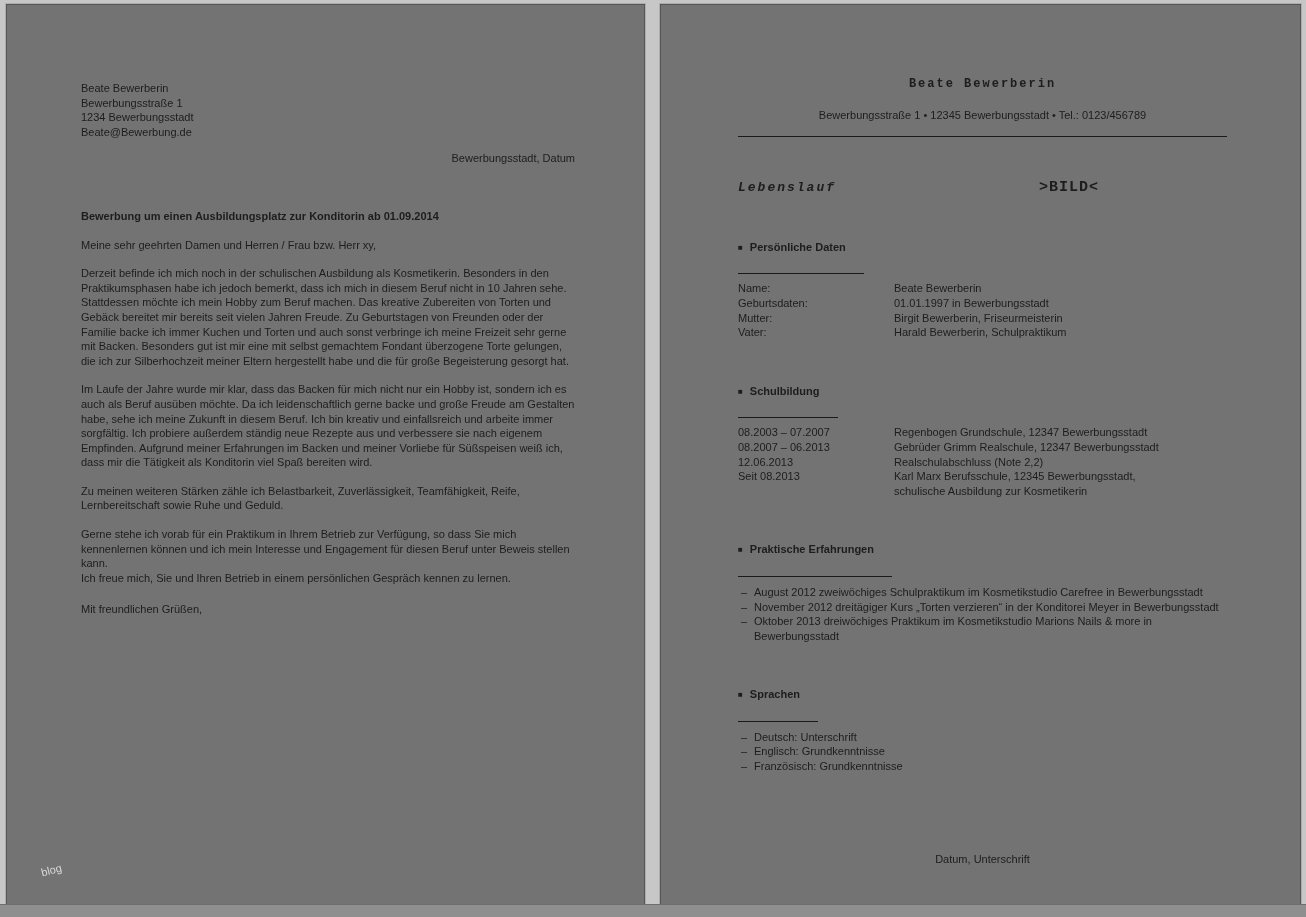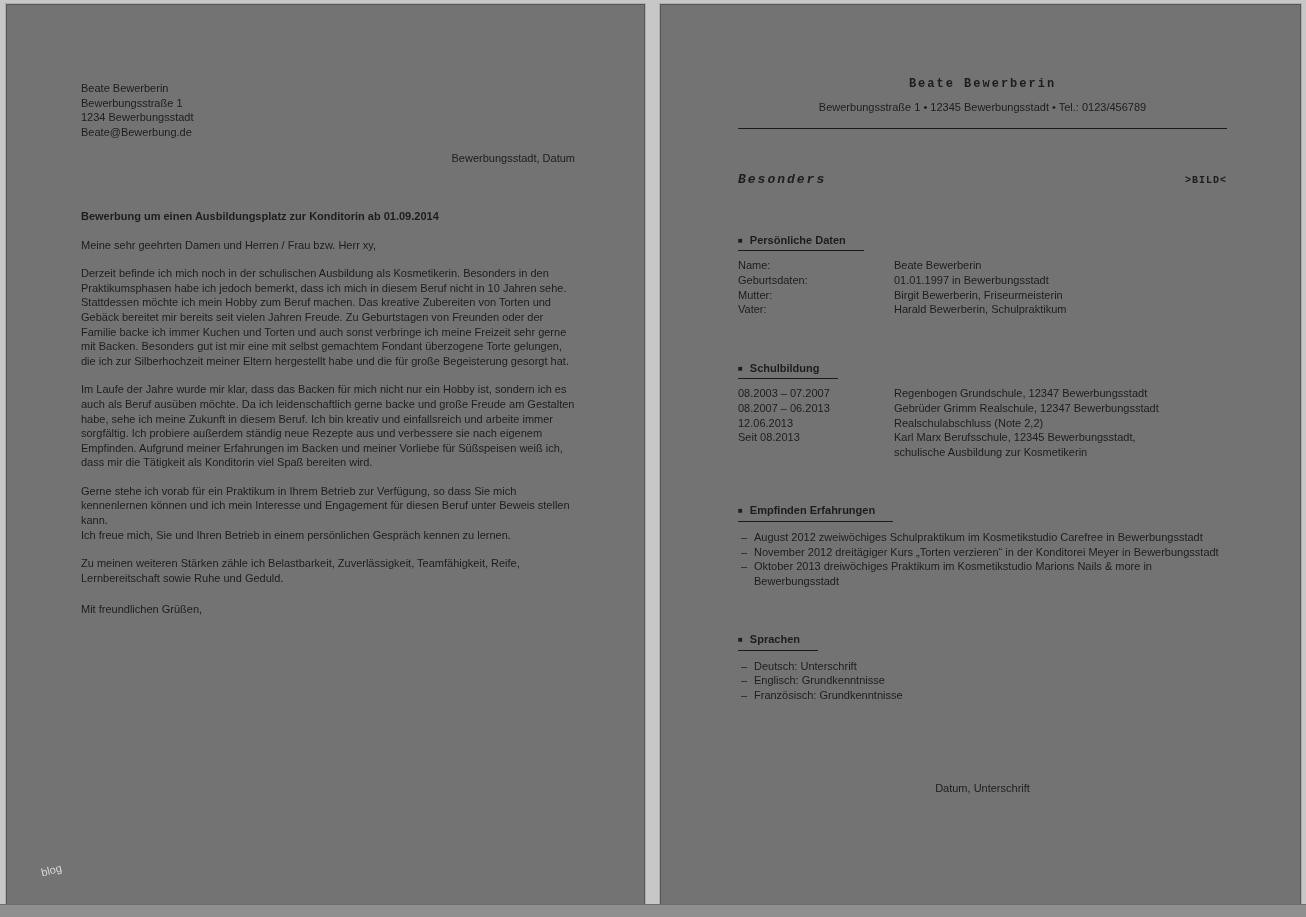--- a/index.html
+++ b/index.html
@@ -58,21 +58,21 @@
   }
   .cv-name {
     text-align: center;
     font-family: "Liberation Mono", monospace;
     font-weight: bold;
     font-size: 12px;
     letter-spacing: 2px;
   }
   .cv-contact {
     text-align: center;
-    margin-top: 8px;
+    margin-top: 16px;
     font-size: 11px;
   }
   .cv-divider {
     margin-top: 14px;
     border: 0;
     border-top: 1.2px solid #1a1a1a;
     height: 0;
   }
   .title-row {
     margin-top: 44px;
@@ -83,30 +83,31 @@
   .cv-title {
     font-family: "Liberation Mono", monospace;
     font-style: italic;
     font-weight: bold;
     font-size: 13px;
     letter-spacing: 2px;
   }
   .photo-placeholder {
     font-family: "Liberation Mono", monospace;
     font-weight: bold;
-    font-size: 10px;
+    font-size: 15px;
     letter-spacing: 1px;
+    margin-right: 128px;
   }
   .section { margin-top: 44px; }
   .section-heading {
     display: inline-block;
     font-weight: bold;
     border-bottom: 1px solid #1a1a1a;
     padding-right: 18px;
-    padding-bottom: 2px;
+    padding-bottom: 18px;
   }
   .sq { font-size: 8px; margin-right: 7px; vertical-align: 1px; }
   .kv-rows { margin-top: 7px; }
   .kv-row { display: flex; }
   .kv-label { width: 156px; flex: 0 0 156px; }
   .kv-value { flex: 1; }
   .bullets { margin-top: 8px; }
   .bullet-item { display: flex; }
   .bullet-dash { width: 16px; flex: 0 0 16px; padding-left: 3px; box-sizing: border-box; }
   .cv-footer { margin-top: 78px; text-align: center; }
@@ -120,36 +121,36 @@
       <div class="sender-line">Beate Bewerberin</div>
       <div class="sender-line">Bewerbungsstraße 1</div>
       <div class="sender-line">1234 Bewerbungsstadt</div>
       <div class="sender-line">Beate@Bewerbung.de</div>
     </div>
     <div class="date-line">Bewerbungsstadt, Datum</div>
     <div class="subject">Bewerbung um einen Ausbildungsplatz zur Konditorin ab 01.09.2014</div>
     <div class="salutation">Meine sehr geehrten Damen und Herren / Frau bzw. Herr xy,</div>
     <div class="para">Derzeit befinde ich mich noch in der schulischen Ausbildung als Kosmetikerin. Besonders in den Praktikumsphasen habe ich jedoch bemerkt, dass ich mich in diesem Beruf nicht in 10 Jahren sehe. Stattdessen möchte ich mein Hobby zum Beruf machen. Das kreative Zubereiten von Torten und Gebäck bereitet mir bereits seit vielen Jahren Freude. Zu Geburtstagen von Freunden oder der Familie backe ich immer Kuchen und Torten und auch sonst verbringe ich meine Freizeit sehr gerne mit Backen. Besonders gut ist mir eine mit selbst gemachtem Fondant überzogene Torte gelungen, die ich zur Silberhochzeit meiner Eltern hergestellt habe und die für große Begeisterung gesorgt hat.</div>
     <div class="para">Im Laufe der Jahre wurde mir klar, dass das Backen für mich nicht nur ein Hobby ist, sondern ich es auch als Beruf ausüben möchte. Da ich leidenschaftlich gerne backe und große Freude am Gestalten habe, sehe ich meine Zukunft in diesem Beruf. Ich bin kreativ und einfallsreich und arbeite immer sorgfältig. Ich probiere außerdem ständig neue Rezepte aus und verbessere sie nach eigenem Empfinden. Aufgrund meiner Erfahrungen im Backen und meiner Vorliebe für Süßspeisen weiß ich, dass mir die Tätigkeit als Konditorin viel Spaß bereiten wird.</div>
+    <div class="para">Zu meinen weiteren Stärken zähle ich Belastbarkeit, Zuverlässigkeit, Teamfähigkeit, Reife, Lernbereitschaft sowie Ruhe und Geduld.</div>
     <div class="para preline">Gerne stehe ich vorab für ein Praktikum in Ihrem Betrieb zur Verfügung, so dass Sie mich kennenlernen können und ich mein Interesse und Engagement für diesen Beruf unter Beweis stellen kann.
 Ich freue mich, Sie und Ihren Betrieb in einem persönlichen Gespräch kennen zu lernen.</div>
-    <div class="para">Zu meinen weiteren Stärken zähle ich Belastbarkeit, Zuverlässigkeit, Teamfähigkeit, Reife, Lernbereitschaft sowie Ruhe und Geduld.</div>
     <div class="closing">Mit freundlichen Grüßen,</div>
   </div>
   <div class="watermark">blog</div>
 </div>
 
 <div class="page page-right">
   <div class="cv">
     <div class="cv-name">Beate Bewerberin</div>
     <div class="cv-contact">Bewerbungsstraße 1 • 12345 Bewerbungsstadt • Tel.: 0123/456789</div>
     <hr class="cv-divider">
 
     <div class="title-row">
-      <span class="cv-title">Besonders</span>
+      <span class="cv-title">Lebenslauf</span>
       <span class="photo-placeholder">&gt;BILD&lt;</span>
     </div>
 
     <div class="section">
       <div>
         <span class="section-heading"><span class="sq">■</span><span>Persönliche Daten</span></span>
       </div>
       <div class="kv-rows">
         <div class="kv-row">
           <span class="kv-label">Name:</span>
@@ -190,21 +191,21 @@
         <div class="kv-row">
           <span class="kv-label">Seit 08.2013</span>
           <span class="kv-value preline">Karl Marx Berufsschule, 12345 Bewerbungsstadt,
 schulische Ausbildung zur Kosmetikerin</span>
         </div>
       </div>
     </div>
 
     <div class="section">
       <div>
-        <span class="section-heading"><span class="sq">■</span><span>Empfinden Erfahrungen</span></span>
+        <span class="section-heading"><span class="sq">■</span><span>Praktische Erfahrungen</span></span>
       </div>
       <div class="bullets">
         <div class="bullet-item">
           <span class="bullet-dash">–</span>
           <span class="preline">August 2012 zweiwöchiges Schulpraktikum im Kosmetikstudio Carefree in Bewerbungsstadt</span>
         </div>
         <div class="bullet-item">
           <span class="bullet-dash">–</span>
           <span class="preline">November 2012 dreitägiger Kurs „Torten verzieren“ in der Konditorei Meyer in Bewerbungsstadt</span>
         </div>

